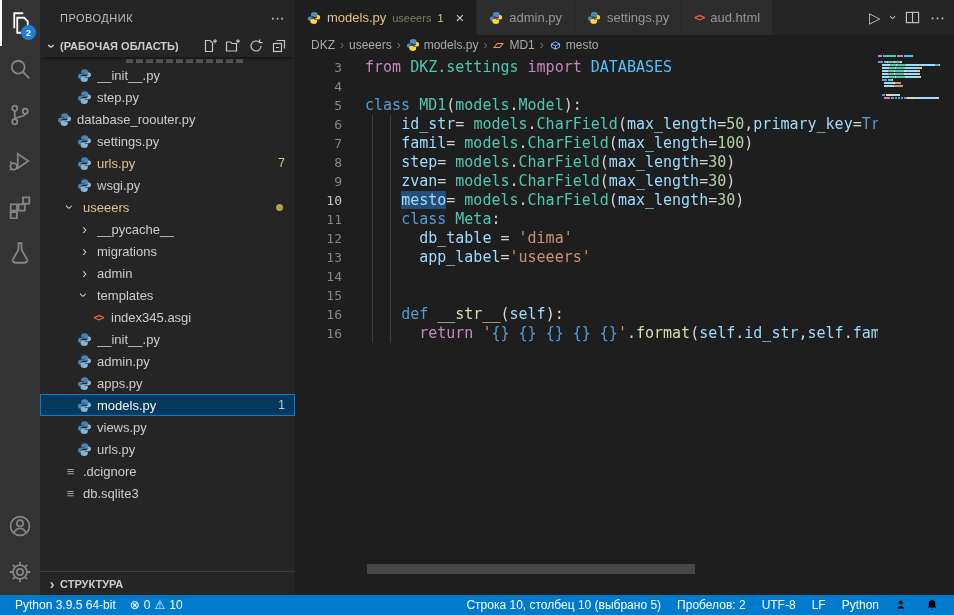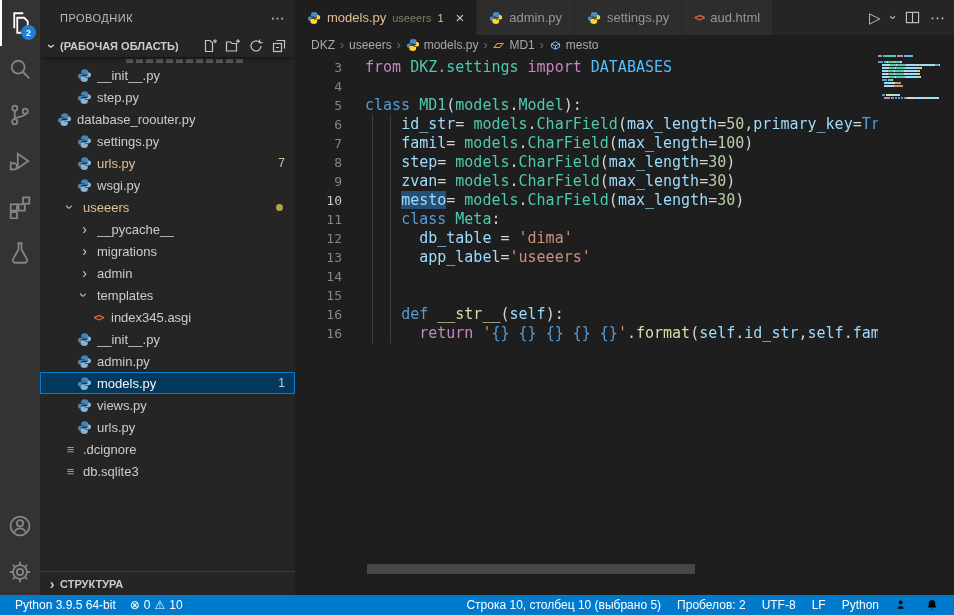--- a/index.html
+++ b/index.html
@@ -321,20 +321,31 @@
         <span class="slot">
           <span class="icon">
             <svg width="15" height="15" viewBox="0 0 16 16" style="stroke:none">
               <path fill="#4584b6" d="M7.9 1.2c-2.1 0-3.4 1-3.4 2.5v1.9h3.4v.6H3.1C1.9 6.2 1 7.2 1 8.7s.9 2.6 2.1 2.6h1.4V9.4c0-1.3 1.1-2.3 2.4-2.3h3.3c1.1 0 1.9-.8 1.9-1.9V3.7c0-1.5-1.3-2.5-4.2-2.5z"></path>
               <path fill="#8ab4d4" d="M8.1 14.8c2.1 0 3.4-1 3.4-2.5v-1.9H8.1v-.6h4.8c1.2 0 2.1-1 2.1-2.5s-.9-2.6-2.1-2.6h-1.4v1.9c0 1.3-1.1 2.3-2.4 2.3H5.8c-1.1 0-1.9.8-1.9 1.9v1.5c0 1.5 1.3 2.5 4.2 2.5z"></path>
             </svg>
           </span>
         </span>
         <span class="lbl">admin.py</span>
       </div>
+      <div class="tree-row" style="padding-left: 36px;">
+        <span class="slot">
+          <span class="icon">
+            <svg width="15" height="15" viewBox="0 0 16 16" style="stroke:none">
+              <path fill="#4584b6" d="M7.9 1.2c-2.1 0-3.4 1-3.4 2.5v1.9h3.4v.6H3.1C1.9 6.2 1 7.2 1 8.7s.9 2.6 2.1 2.6h1.4V9.4c0-1.3 1.1-2.3 2.4-2.3h3.3c1.1 0 1.9-.8 1.9-1.9V3.7c0-1.5-1.3-2.5-4.2-2.5z"></path>
+              <path fill="#8ab4d4" d="M8.1 14.8c2.1 0 3.4-1 3.4-2.5v-1.9H8.1v-.6h4.8c1.2 0 2.1-1 2.1-2.5s-.9-2.6-2.1-2.6h-1.4v1.9c0 1.3-1.1 2.3-2.4 2.3H5.8c-1.1 0-1.9.8-1.9 1.9v1.5c0 1.5 1.3 2.5 4.2 2.5z"></path>
+            </svg>
+          </span>
+        </span>
+        <span class="lbl">apps.py</span>
+      </div>
       <div class="tree-row sel" style="padding-left: 36px;">
         <span class="slot">
           <span class="icon">
             <svg width="15" height="15" viewBox="0 0 16 16" style="stroke:none">
               <path fill="#4584b6" d="M7.9 1.2c-2.1 0-3.4 1-3.4 2.5v1.9h3.4v.6H3.1C1.9 6.2 1 7.2 1 8.7s.9 2.6 2.1 2.6h1.4V9.4c0-1.3 1.1-2.3 2.4-2.3h3.3c1.1 0 1.9-.8 1.9-1.9V3.7c0-1.5-1.3-2.5-4.2-2.5z"></path>
               <path fill="#8ab4d4" d="M8.1 14.8c2.1 0 3.4-1 3.4-2.5v-1.9H8.1v-.6h4.8c1.2 0 2.1-1 2.1-2.5s-.9-2.6-2.1-2.6h-1.4v1.9c0 1.3-1.1 2.3-2.4 2.3H5.8c-1.1 0-1.9.8-1.9 1.9v1.5c0 1.5 1.3 2.5 4.2 2.5z"></path>
             </svg>
           </span>
         </span>
         <span class="lbl">models.py</span>

